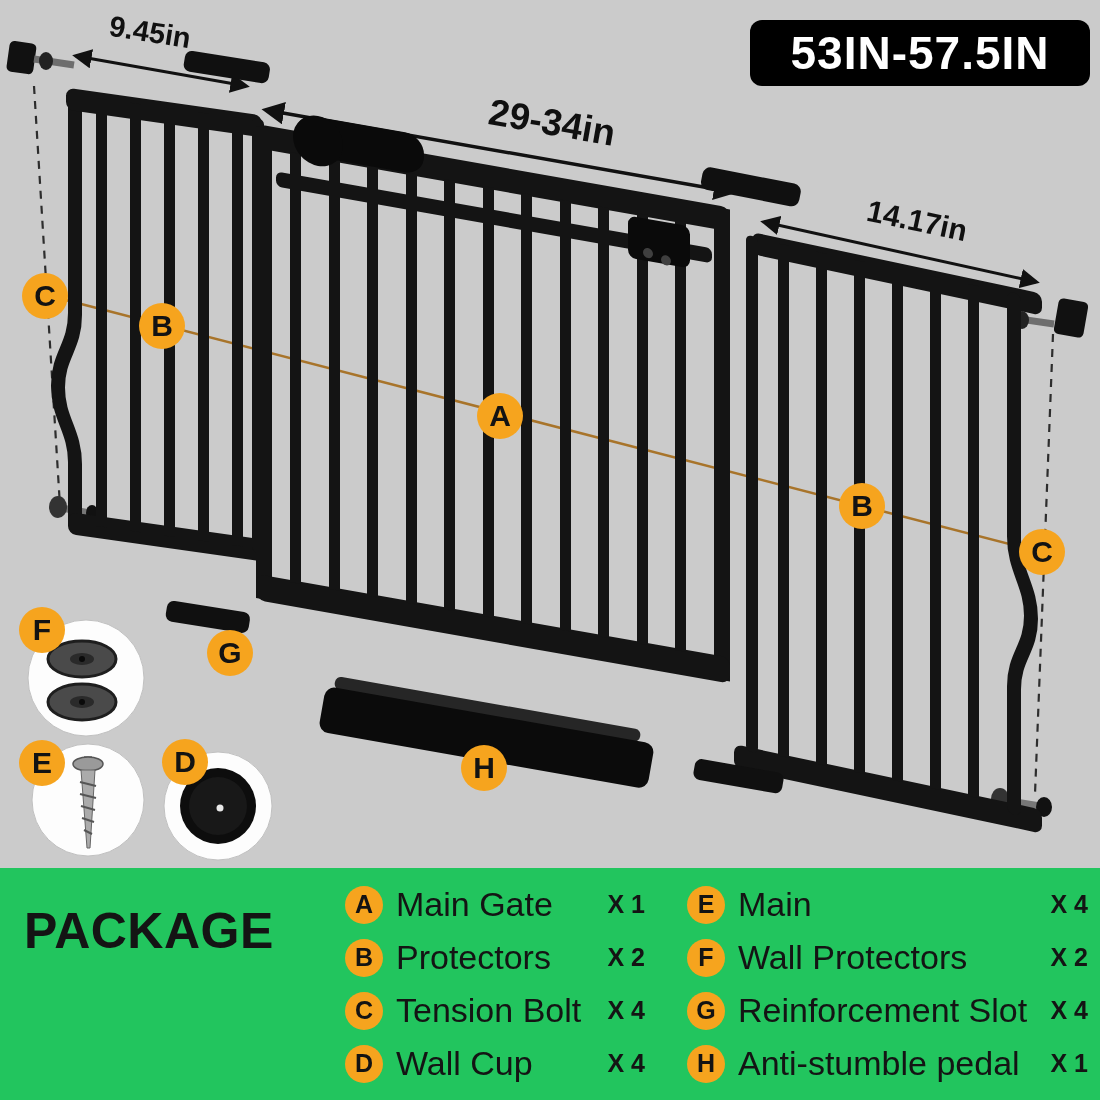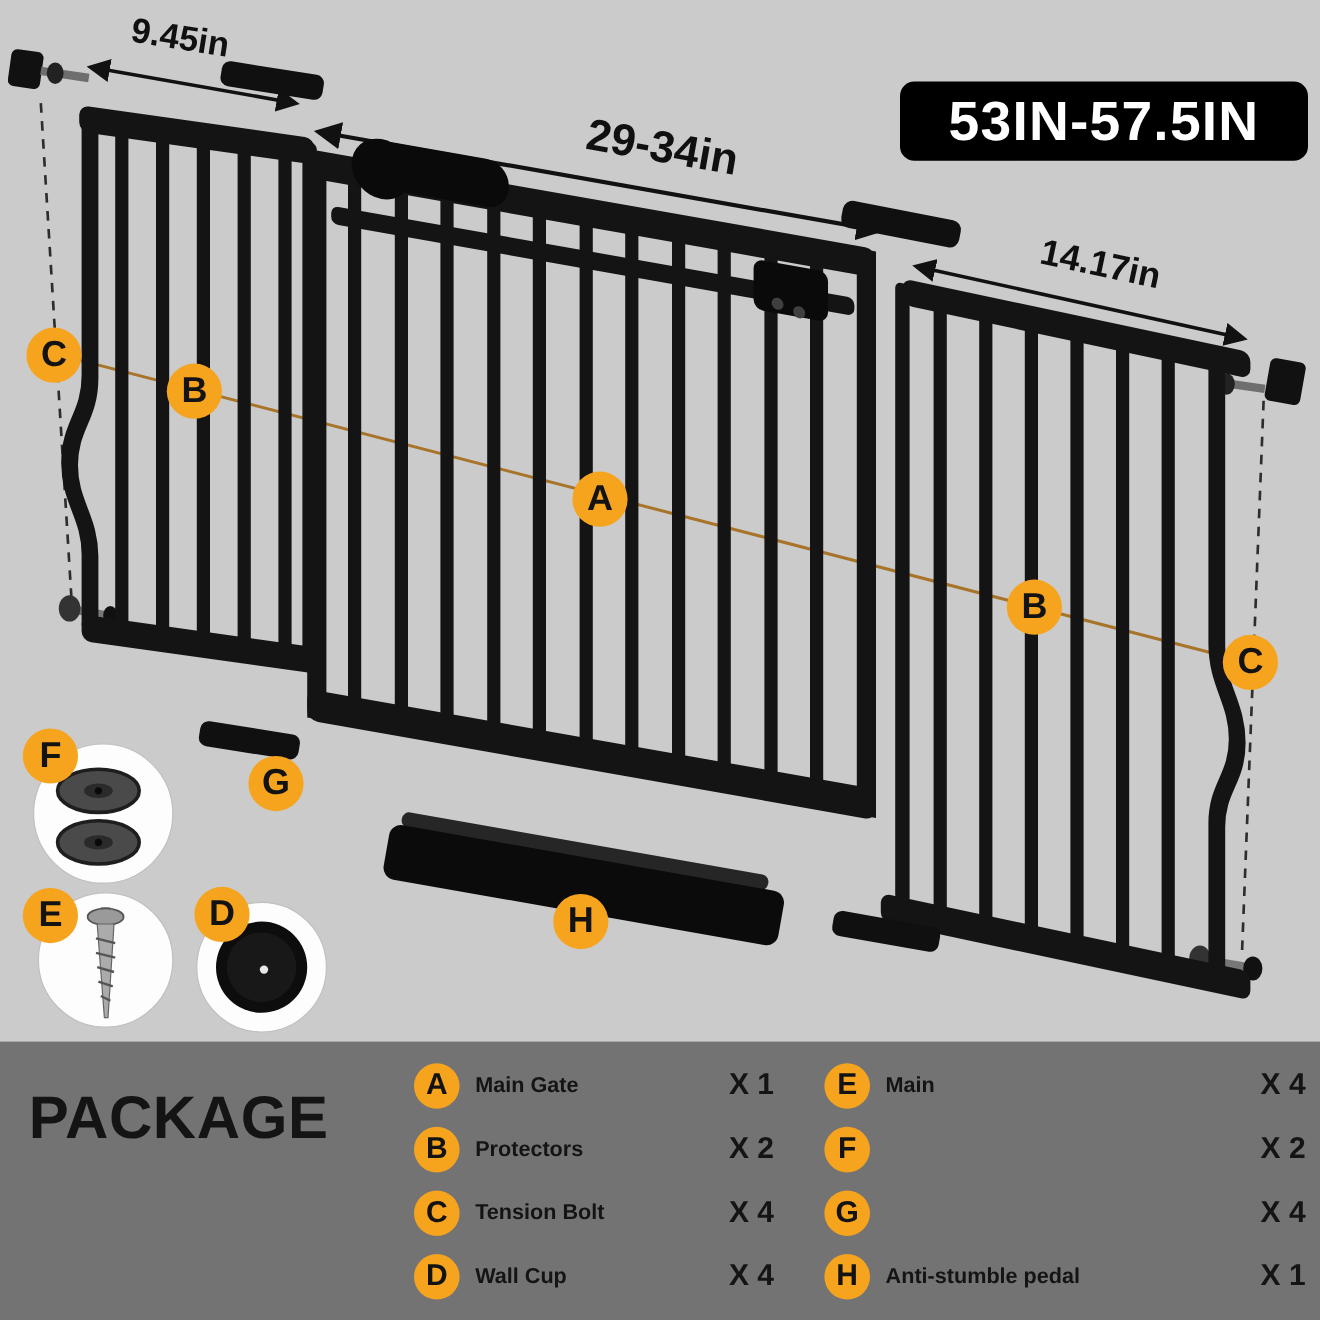--- a/index.html
+++ b/index.html
@@ -4,53 +4,53 @@
 <style>
   * { margin:0; padding:0; box-sizing:border-box; }
   html,body { width:1100px; height:1100px; background:#cbcbcb; font-family:"Liberation Sans", sans-serif; }
   .stage { position:relative; width:1100px; height:1100px; background:#cbcbcb; overflow:hidden; }
   .art { position:absolute; left:0; top:0; }
 
   .badge {
     position:absolute; left:750px; top:20px; width:340px; height:66px;
     background:#000; color:#fff; border-radius:12px;
     display:flex; align-items:center; justify-content:center;
-    font-size:46px; font-weight:800; letter-spacing:1px;margin-top:48px;
+    font-size:46px; font-weight:800; letter-spacing:1px;
   }
 
   .dim { position:absolute; font-weight:800; color:#101010; text-align:center; }
   .dim-left  { left:80px;  top:16px;  width:140px; font-size:29px; transform:rotate(9deg); }
   .dim-mid   { left:452px; top:102px; width:200px; font-size:37px; transform:rotate(10deg); }
   .dim-right { left:822px; top:204px; width:190px; font-size:30px; transform:rotate(12deg); }
 
   .co {
     position:absolute; width:46px; height:46px; border-radius:50%;
     background:#f6a41e; color:#131313;
     display:flex; align-items:center; justify-content:center;
     font-size:30px; font-weight:700;
   }
 
-  .footer { position:absolute; left:0; top:868px; width:1100px; height:232px; background:#737373; }
+  .footer { position:absolute; left:0; top:868px; width:1100px; height:232px; background:#22c55e; }
   .pkg-title {
     position:absolute; left:24px; top:26px;
     font-size:50px; font-weight:800; color:#141414; line-height:1.5; letter-spacing:0.5px;
   }
   .pkg-grid {
     position:absolute; left:345px; right:12px; top:10px; bottom:10px;
     display:grid; grid-template-columns:300px 1fr; grid-template-rows:repeat(4,1fr);
     grid-auto-flow:column; column-gap:42px;
   }
   .pkg-item { display:flex; align-items:center; gap:13px; }
   .pkg-letter {
     flex:0 0 38px; width:38px; height:38px; border-radius:50%;
     background:#f6a41e; color:#131313;
     display:flex; align-items:center; justify-content:center;
     font-size:25px; font-weight:700;
   }
-  .pkg-label { font-size:18px; font-weight:700; color:#141414; }
+  .pkg-label { font-size:34px; font-weight:400; color:#141414; }
   .pkg-qty { margin-left:auto; font-size:25px; font-weight:700; color:#141414;text-align:center; }
 </style>
 </head>
 <body>
 
 <div class="stage">
 
   <svg class="art" width="1100" height="870" viewBox="0 0 1100 870">
     <defs>
       <marker id="ah" viewBox="0 0 10 10" refX="8" refY="5" markerWidth="6.5" markerHeight="6.5" orient="auto-start-reverse">
@@ -223,24 +223,26 @@
         <span class="pkg-label">Wall Cup</span>
         <span class="pkg-qty">X 4</span>
       </div>
       <div class="pkg-item">
         <span class="pkg-letter">E</span>
         <span class="pkg-label">Main</span>
         <span class="pkg-qty">X 4</span>
       </div>
       <div class="pkg-item">
         <span class="pkg-letter">F</span>
+        <span class="pkg-label">Wall Protectors</span>
         <span class="pkg-qty">X 2</span>
       </div>
       <div class="pkg-item">
         <span class="pkg-letter">G</span>
+        <span class="pkg-label">Reinforcement Slot</span>
         <span class="pkg-qty">X 4</span>
       </div>
       <div class="pkg-item">
         <span class="pkg-letter">H</span>
         <span class="pkg-label">Anti-stumble pedal</span>
         <span class="pkg-qty">X 1</span>
       </div>
     </div>
   </div>
 

